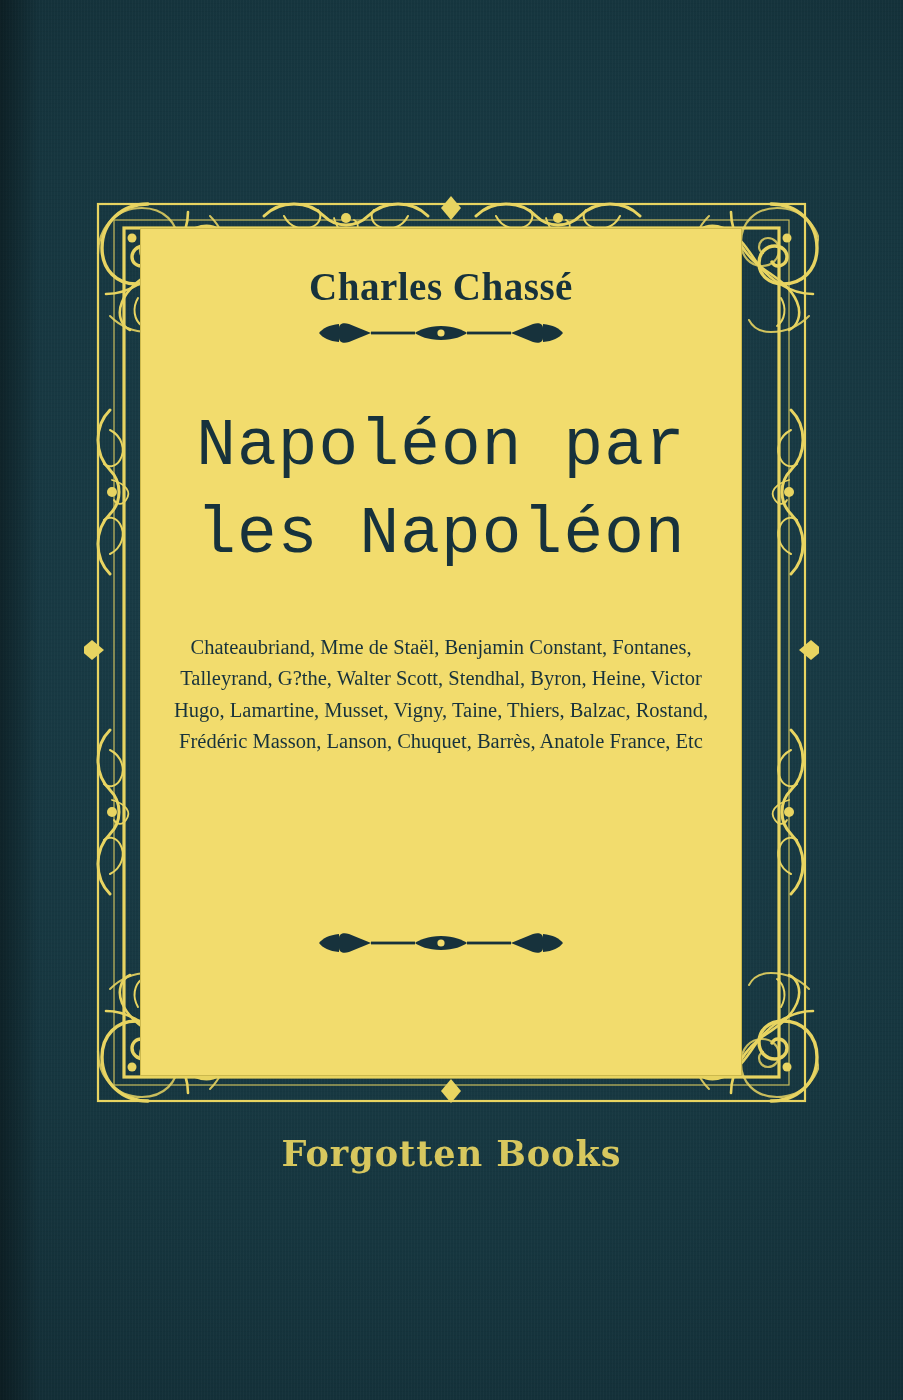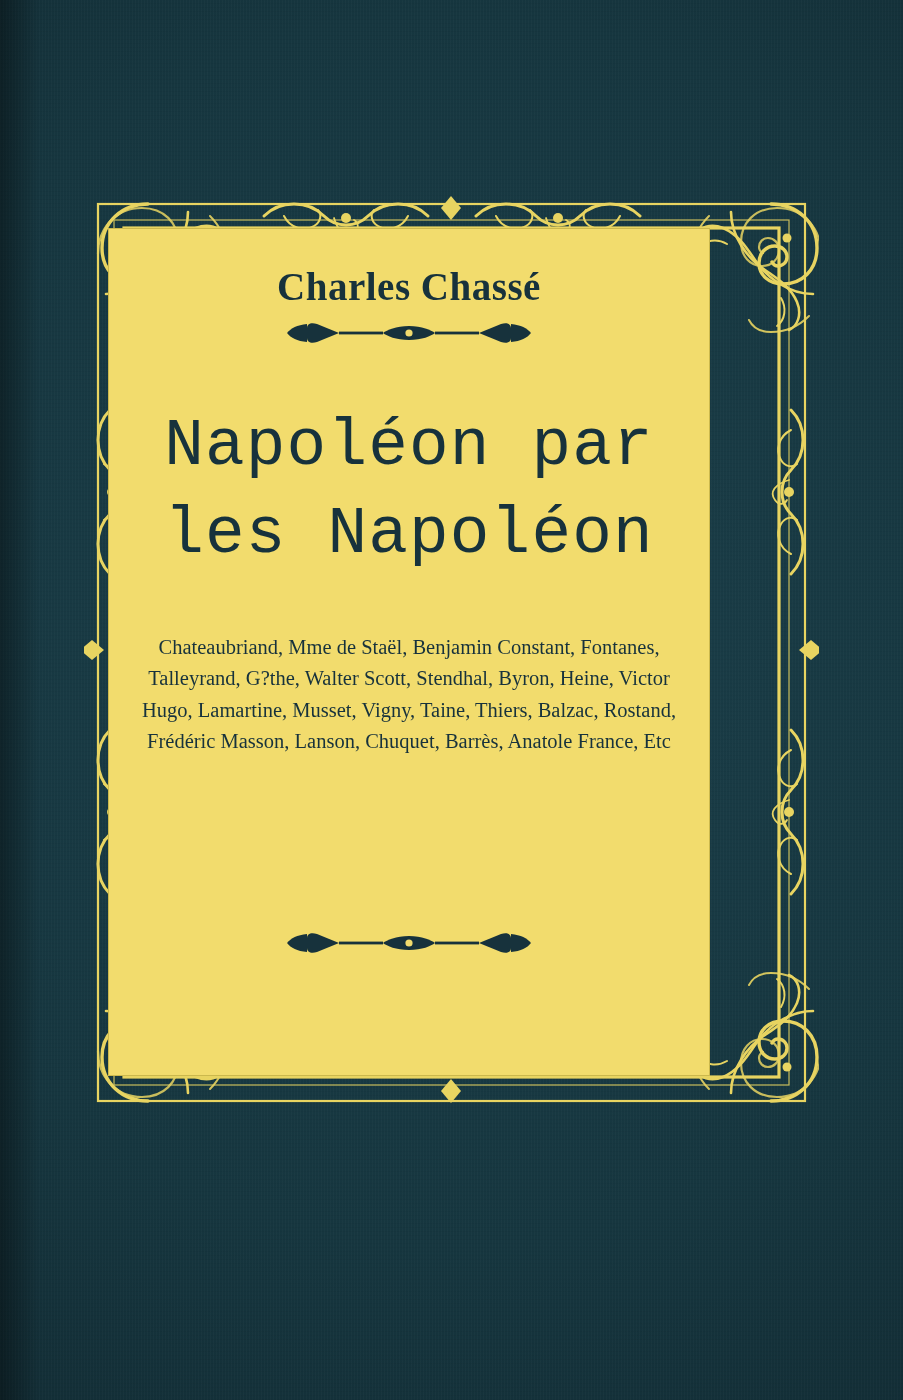--- a/index.html
+++ b/index.html
@@ -53,21 +53,21 @@
   .frame-svg {
     position: absolute;
     left: 0; top: 0;
     width: 735px;
     height: 925px;
   }
 
   
   .panel {
     position: absolute;
-    left: 108px;
+    left: 140px;
     top: 228px;
     width: 602px;
     height: 848px;
     background: #f2dc6d;
     box-shadow: 0 0 0 1px #cbb84d inset;
   }
 
   
   .author {
     position: absolute;
@@ -235,14 +235,15 @@
           <path d="M80,13 l-22,-9 c-6,-2 -10,0 -10,4 l0,10 c0,4 4,6 10,4 z"></path>
           <path d="M252,4 c10,1 16,4 20,9 -4,5 -10,8 -20,9 z"></path>
           <path d="M48,4 c-10,1 -16,4 -20,9 4,5 10,8 20,9 z"></path>
           <circle cx="150" cy="13" r="4.6" fill="#f2dc6d" stroke="#17323c" stroke-width="2"></circle>
         </g>
       </svg>
     </div>
 
   </div>
 
+  <div class="publisher">Forgotten Books</div>
 
 </div>
 
 </body></html>

